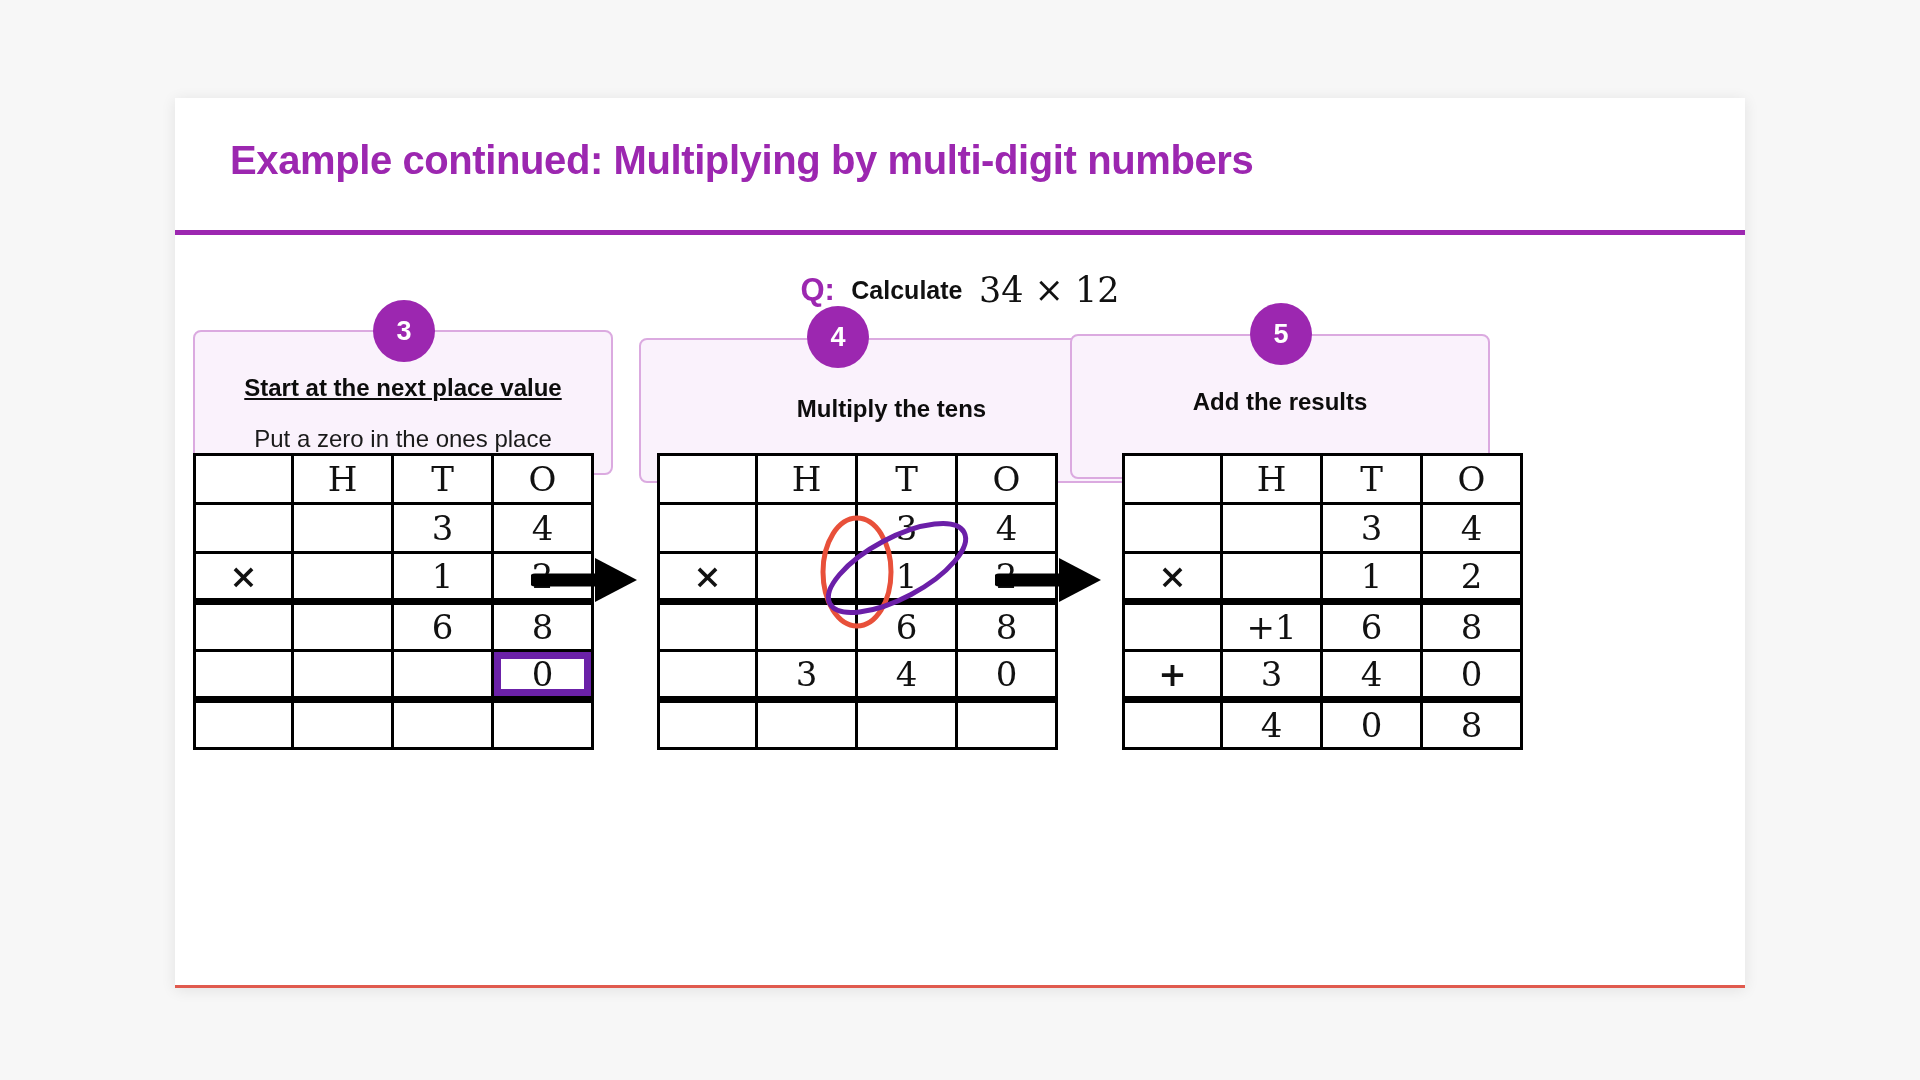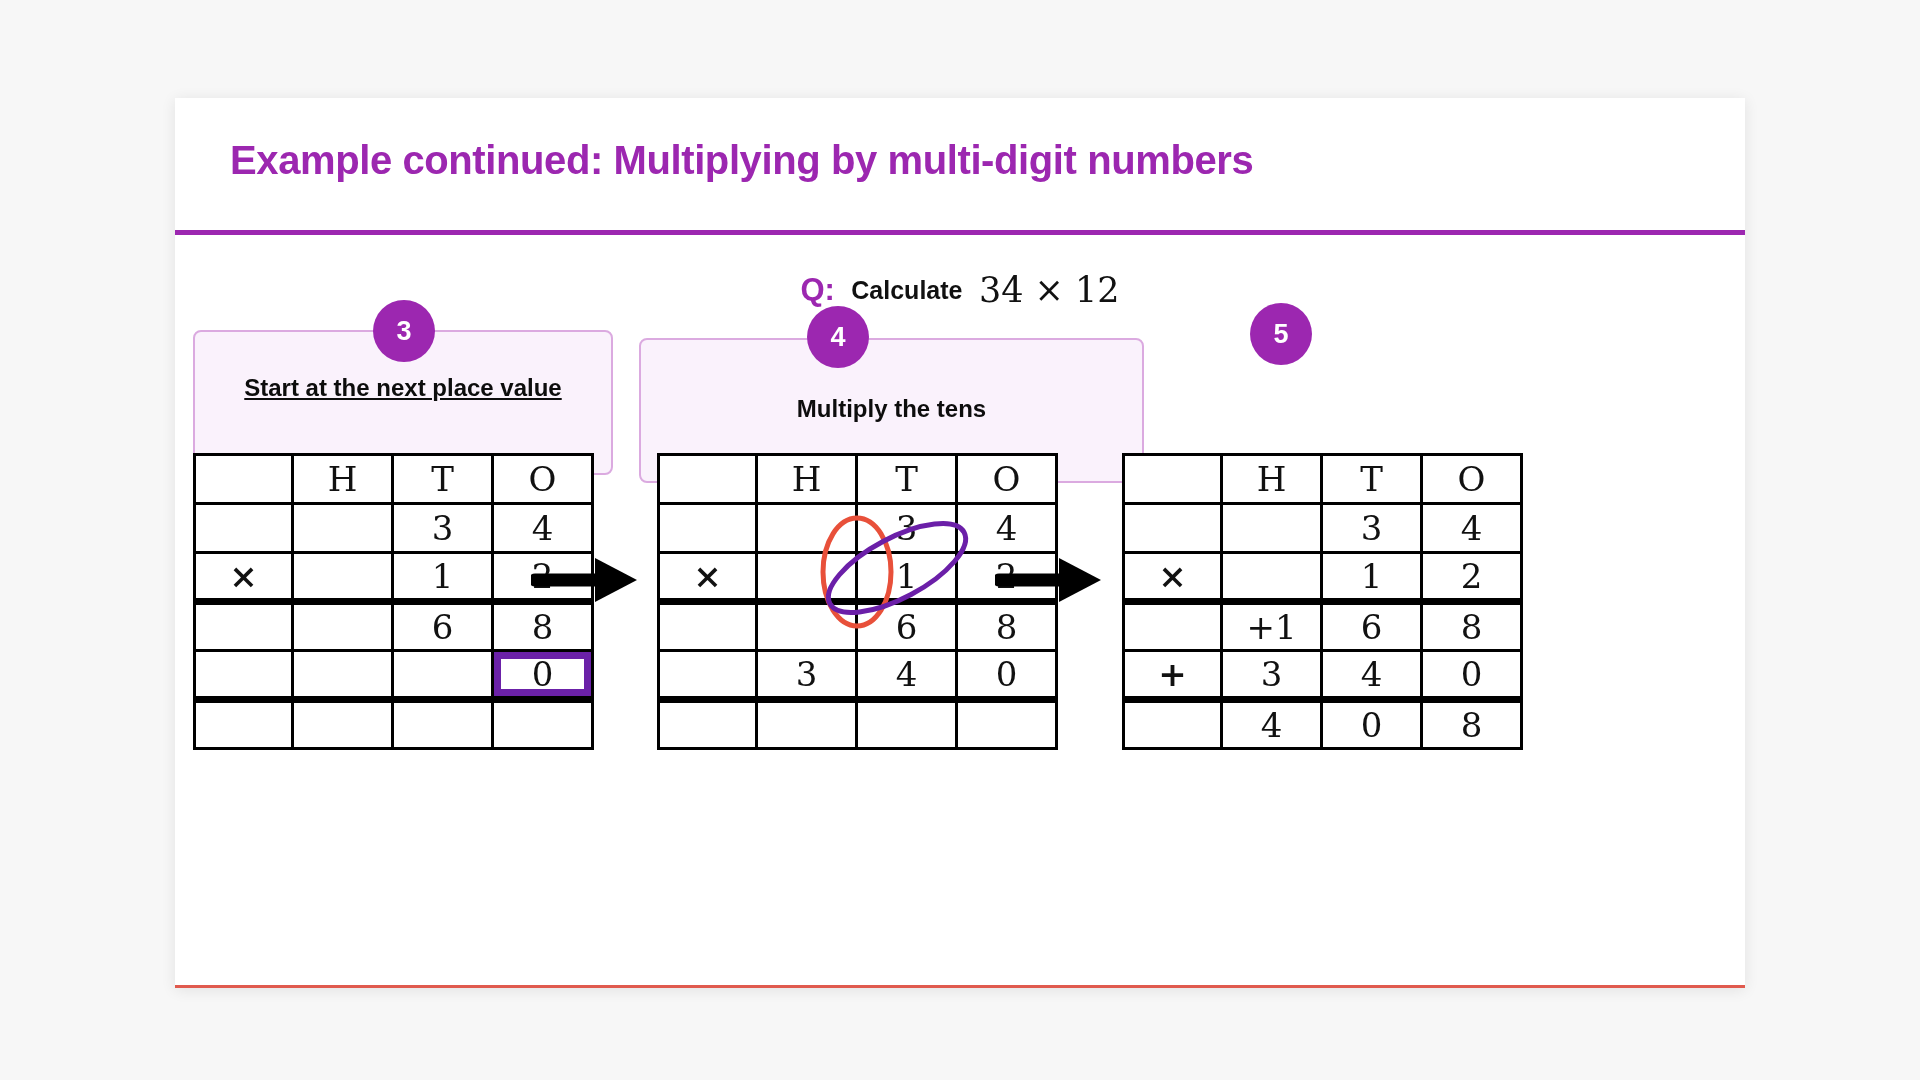--- a/index.html
+++ b/index.html
@@ -129,28 +129,32 @@
   <div class="question">
     <span class="q-label">Q:</span>
     <span class="q-text">Calculate</span>
     <span class="q-math">34 × 12</span>
   </div>
 
   <div class="cards">
 
     <div class="card" style="left:18px; top:232px; width:420px; height:145px;">
       <div class="card-title" style="margin-top:42px;text-decoration:underline;">Start at the next place value</div>
+      <div class="card-sub" style="margin-top:23px;">Put a zero in the ones place</div>
     </div>
     <div class="badge" style="left:198px; top:202px;">3</div>
 
     <div class="card" style="left:432px; top:240px; width:505px; height:145px;margin-left:32px;">
       <div class="card-title" style="margin-top:55px;">Multiply the tens</div>
     </div>
     <div class="badge" style="left:632px; top:208px;">4</div>
 
+    <div class="card" style="left:895px; top:236px; width:420px; height:145px;">
+      <div class="card-title" style="margin-top:52px;">Add the results</div>
+    </div>
     <div class="badge" style="left:1075px; top:205px;">5</div>
   </div>
 
   <table class="ptable" style="left:18px; top:355px;">
     <tbody>
         <tr>
       <td class="lbl"></td>
       <td class="bg-h">H</td>
       <td class="bg-t">T</td>
       <td class="bg-o">O</td>

